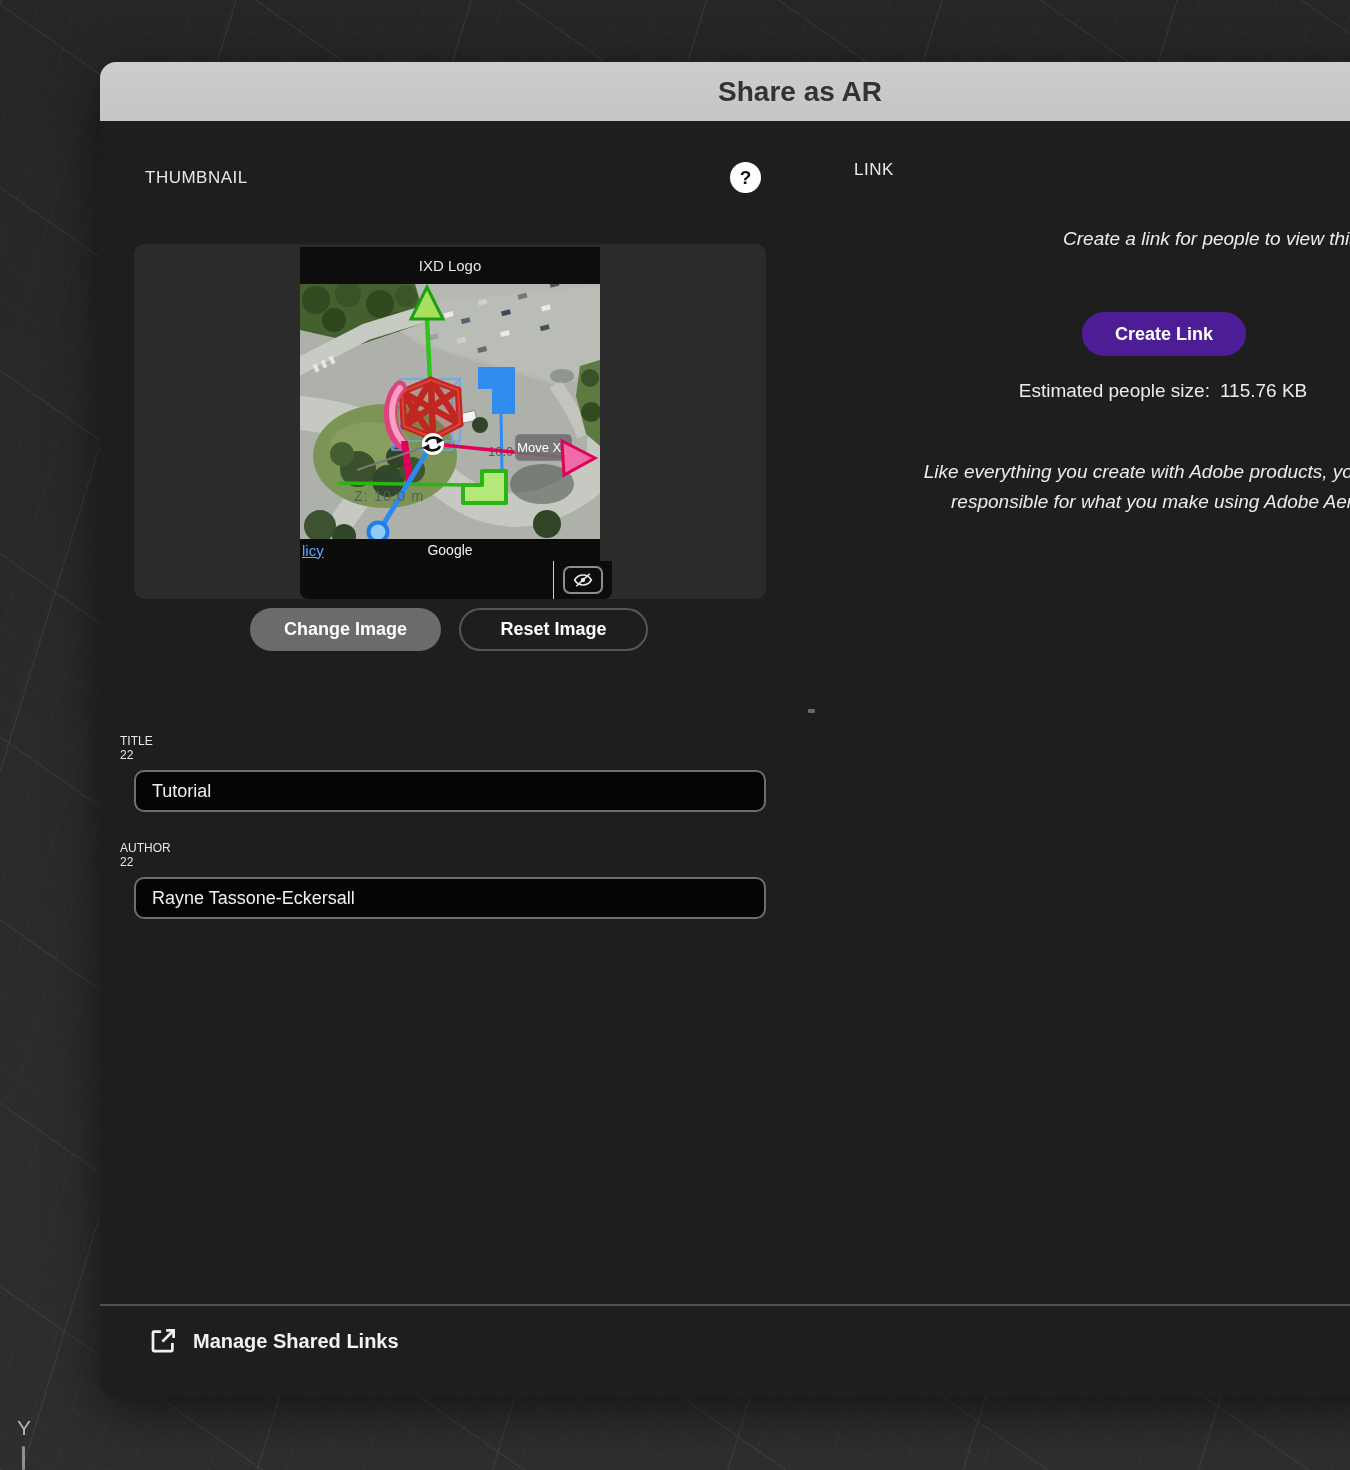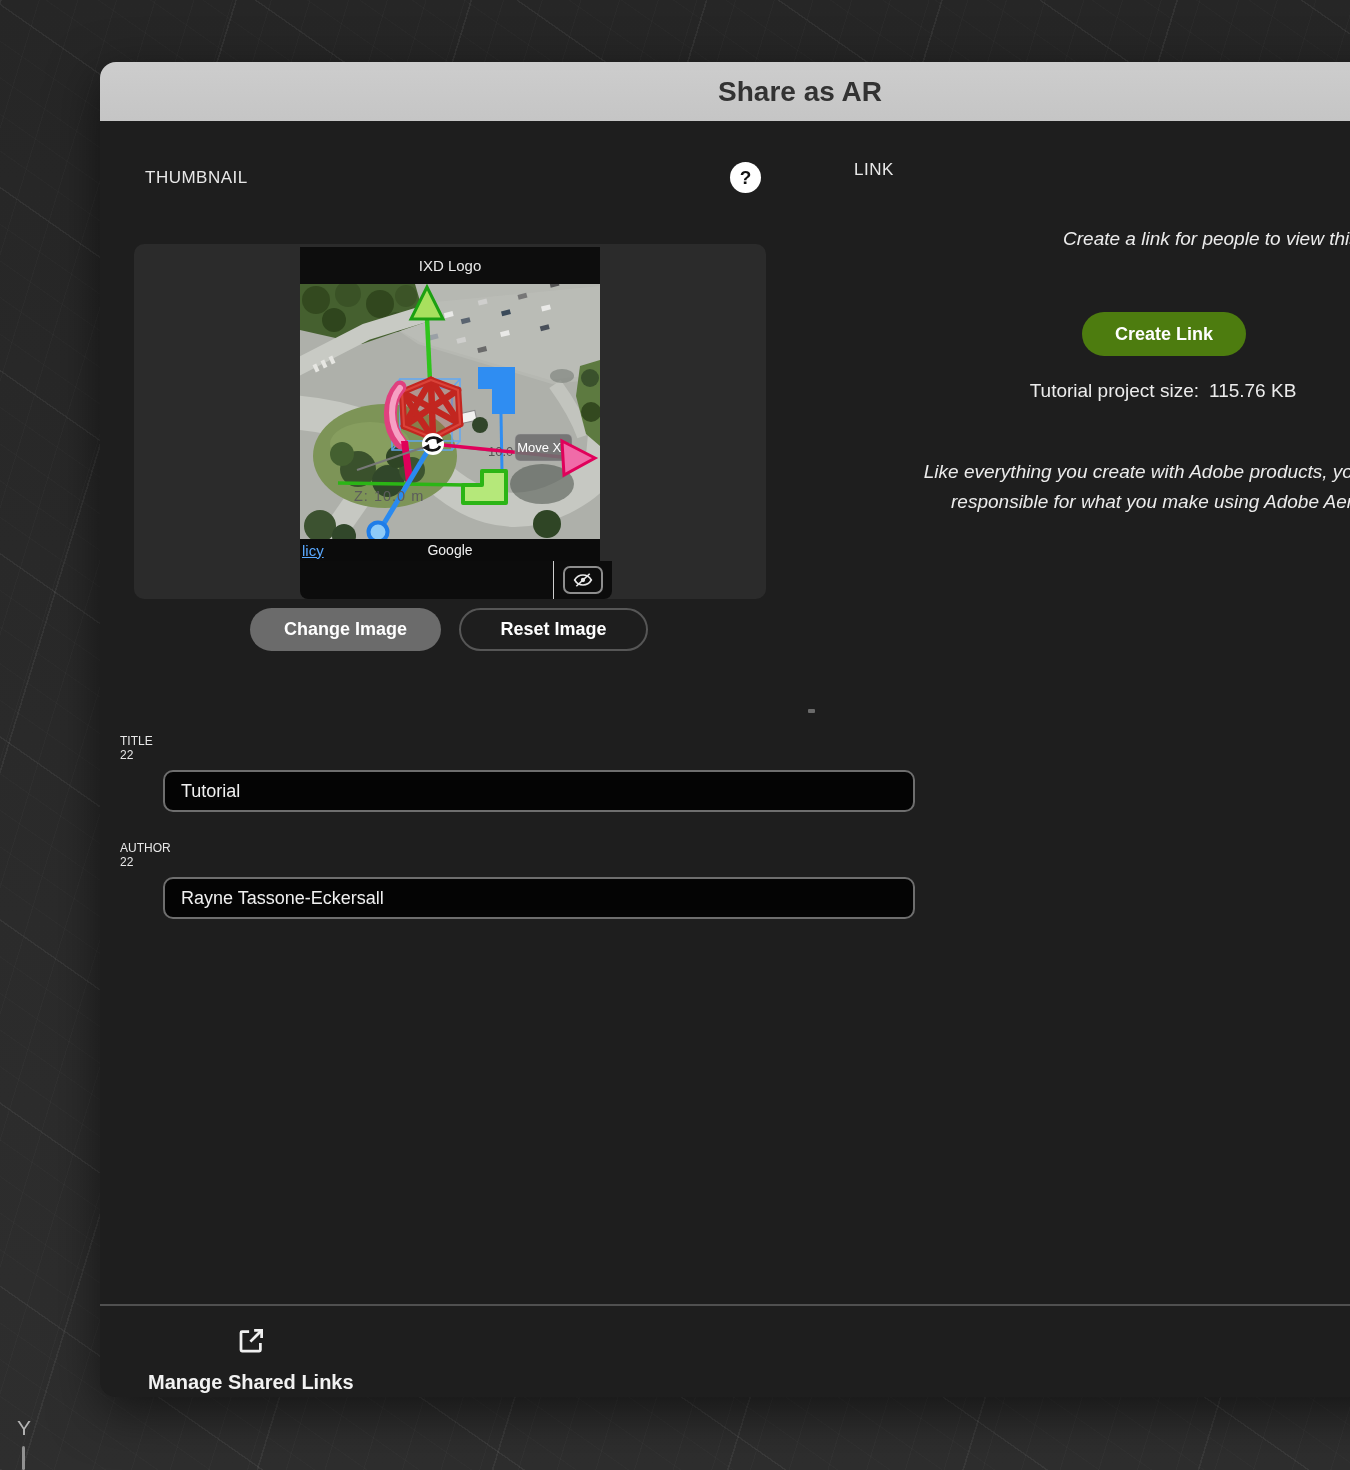--- a/index.html
+++ b/index.html
@@ -55,45 +55,45 @@
   .thumb-strip{position:relative;height:38px;width:312px;background:#0c0c0c;
     border-radius:0 0 8px 8px;}
   .thumb-strip .divider-v{position:absolute;left:253px;top:0;width:1px;height:100%;background:#cfcfcf;}
   .eye-btn{position:absolute;left:263px;top:5px;width:40px;height:28px;border:2px solid #8d8d8d;
     border-radius:7px;display:flex;align-items:center;justify-content:center;cursor:pointer;box-sizing:border-box;}
 
   .pill-btn{position:absolute;height:43px;border-radius:22px;display:flex;align-items:center;
     justify-content:center;font-size:18px;font-weight:bold;color:#fff;cursor:pointer;box-sizing:border-box;}
   .btn-change{left:150px;top:546px;width:191px;background:#6b6b6b;}
   .btn-reset{left:359px;top:546px;width:189px;background:transparent;border:2px solid #565656;}
-  .btn-create{left:982px;top:250px;width:164px;height:44px;background:#4d7c0f;}
+  .btn-create{left:982px;top:250px;width:164px;height:44px;background:#4c1d95;}
 
   .field-row{position:absolute;left:20px;width:632px;display:flex;justify-content:space-between;
     color:#e8e8e8;font-size:12px;flex-direction:column;}
   .row-title{top:672px;}
   .row-author{top:779px;}
-  .text-input{position:absolute;left:34px;width:752px;height:42px;box-sizing:border-box;
+  .text-input{position:absolute;left:34px;width:632px;height:42px;box-sizing:border-box;
     background:#040404;border:2px solid #6e6e6e;border-radius:10px;color:#f0f0f0;
-    font-size:18px;font-family:"Liberation Sans",sans-serif;padding:0 16px;outline:none;margin-left:29px;}
+    font-size:18px;font-family:"Liberation Sans",sans-serif;padding:0 16px;outline:none;}
   .input-title{top:708px;}
   .input-author{top:815px;}
 
   .link-intro{position:absolute;left:760px;top:166px;width:800px;text-align:center;
     color:#ececec;font-size:19px;font-style:italic;}
   .size-row{position:absolute;left:763px;top:318px;width:600px;text-align:center;
     color:#ececec;font-size:19px;}
   .size-row .val{margin-left:10px;}
   .disclaimer{position:absolute;left:760px;top:395px;width:600px;text-align:center;
     color:#ececec;font-size:19px;font-style:italic;line-height:30px;}
   .disclaimer span{display:block;}
 
   .artifact-dot{position:absolute;left:708px;top:647px;width:7px;height:4px;background:#6a6a6a;border-radius:1px;}
 
   .footer-divider{position:absolute;left:0;top:1242px;width:100%;height:2px;background:#505050;}
-  .footer-row{position:absolute;left:48px;top:1264px;display:flex;align-items:center;gap:15px;cursor:pointer;flex-direction:column;}
+  .footer-row{position:absolute;left:48px;top:1264px;display:flex;align-items:center;gap:15px;cursor:pointer;}
   .footer-row .lbl{color:#f2f2f2;font-size:20px;font-weight:bold;}
   .icon-ext{width:30px;height:30px;}
 </style>
 </head>
 <body>
 
 <div class="viewport-bg"></div>
 <div class="axis-y-label">Y</div>
 <div class="axis-y-line"></div>
 
@@ -263,21 +263,21 @@
 
   <div class="field-row row-author">
     <span>AUTHOR</span>
     <span>22</span>
   </div>
   <input class="text-input input-author" type="text" value="Rayne Tassone-Eckersall" style="">
 
   <div class="link-intro">Create a link for people to view this experience</div>
   <div class="pill-btn btn-create">Create Link</div>
   <div class="size-row">
-    <span>Tutorial project size:</span><span class="val">115.76 KB</span>
+    <span>Estimated people size:</span><span class="val">115.76 KB</span>
   </div>
   <div class="disclaimer">
     <span>Like everything you create with Adobe products, you are</span>
     <span>responsible for what you make using Adobe Aero.</span>
   </div>
 
   <div class="artifact-dot"></div>
 
   <div class="footer-divider"></div>
   <div class="footer-row">

